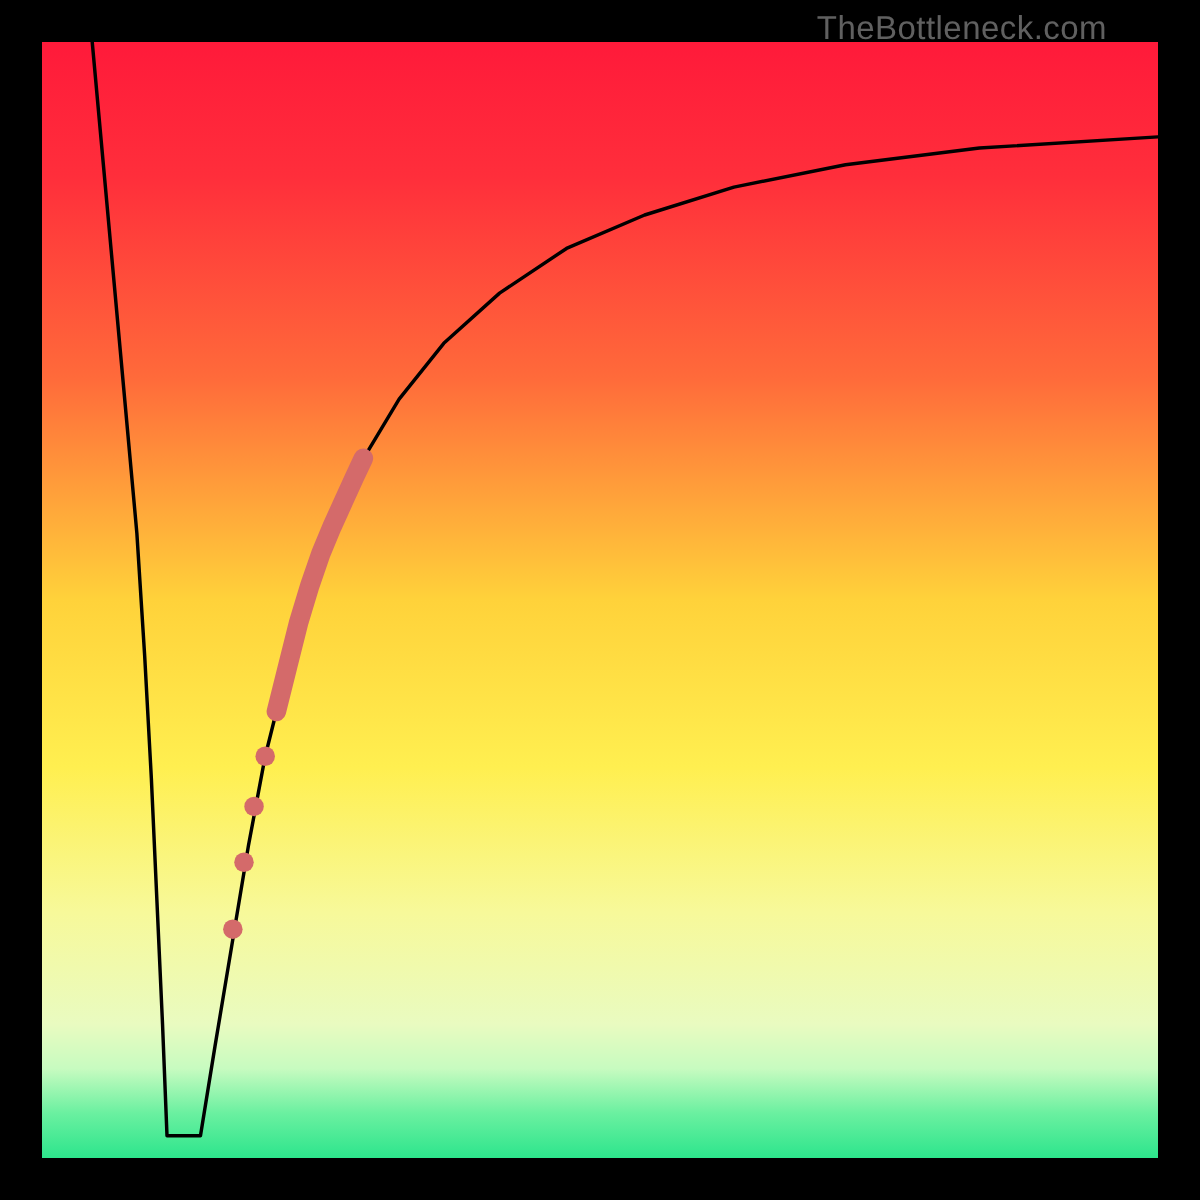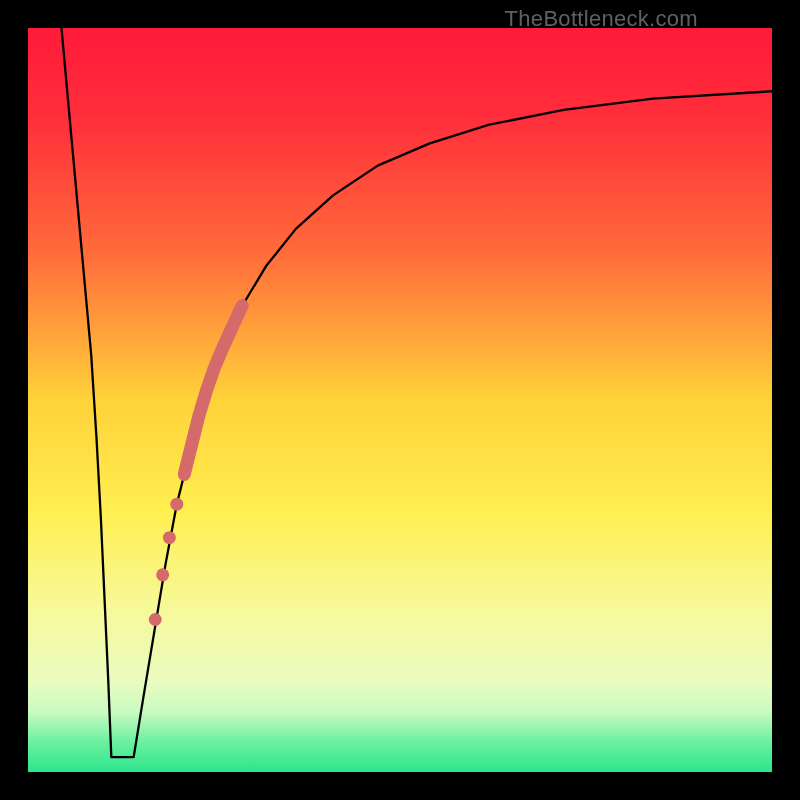--- a/index.html
+++ b/index.html
@@ -9,20 +9,21 @@
     height: 800px;
     overflow: hidden;
     background: #000;
     font-family: Arial, Helvetica, sans-serif;
   }
   .frame {
     position: absolute;
     left: 0; top: 0;
     width: 708px; height: 800px;
     background: #000;
+    padding-left: 40px;
   }
   .plot {
     position: absolute;
     left: 28px;
     top: 28px;
     width: 744px;
     height: 744px;
     overflow: hidden;
   }
   .watermark {

